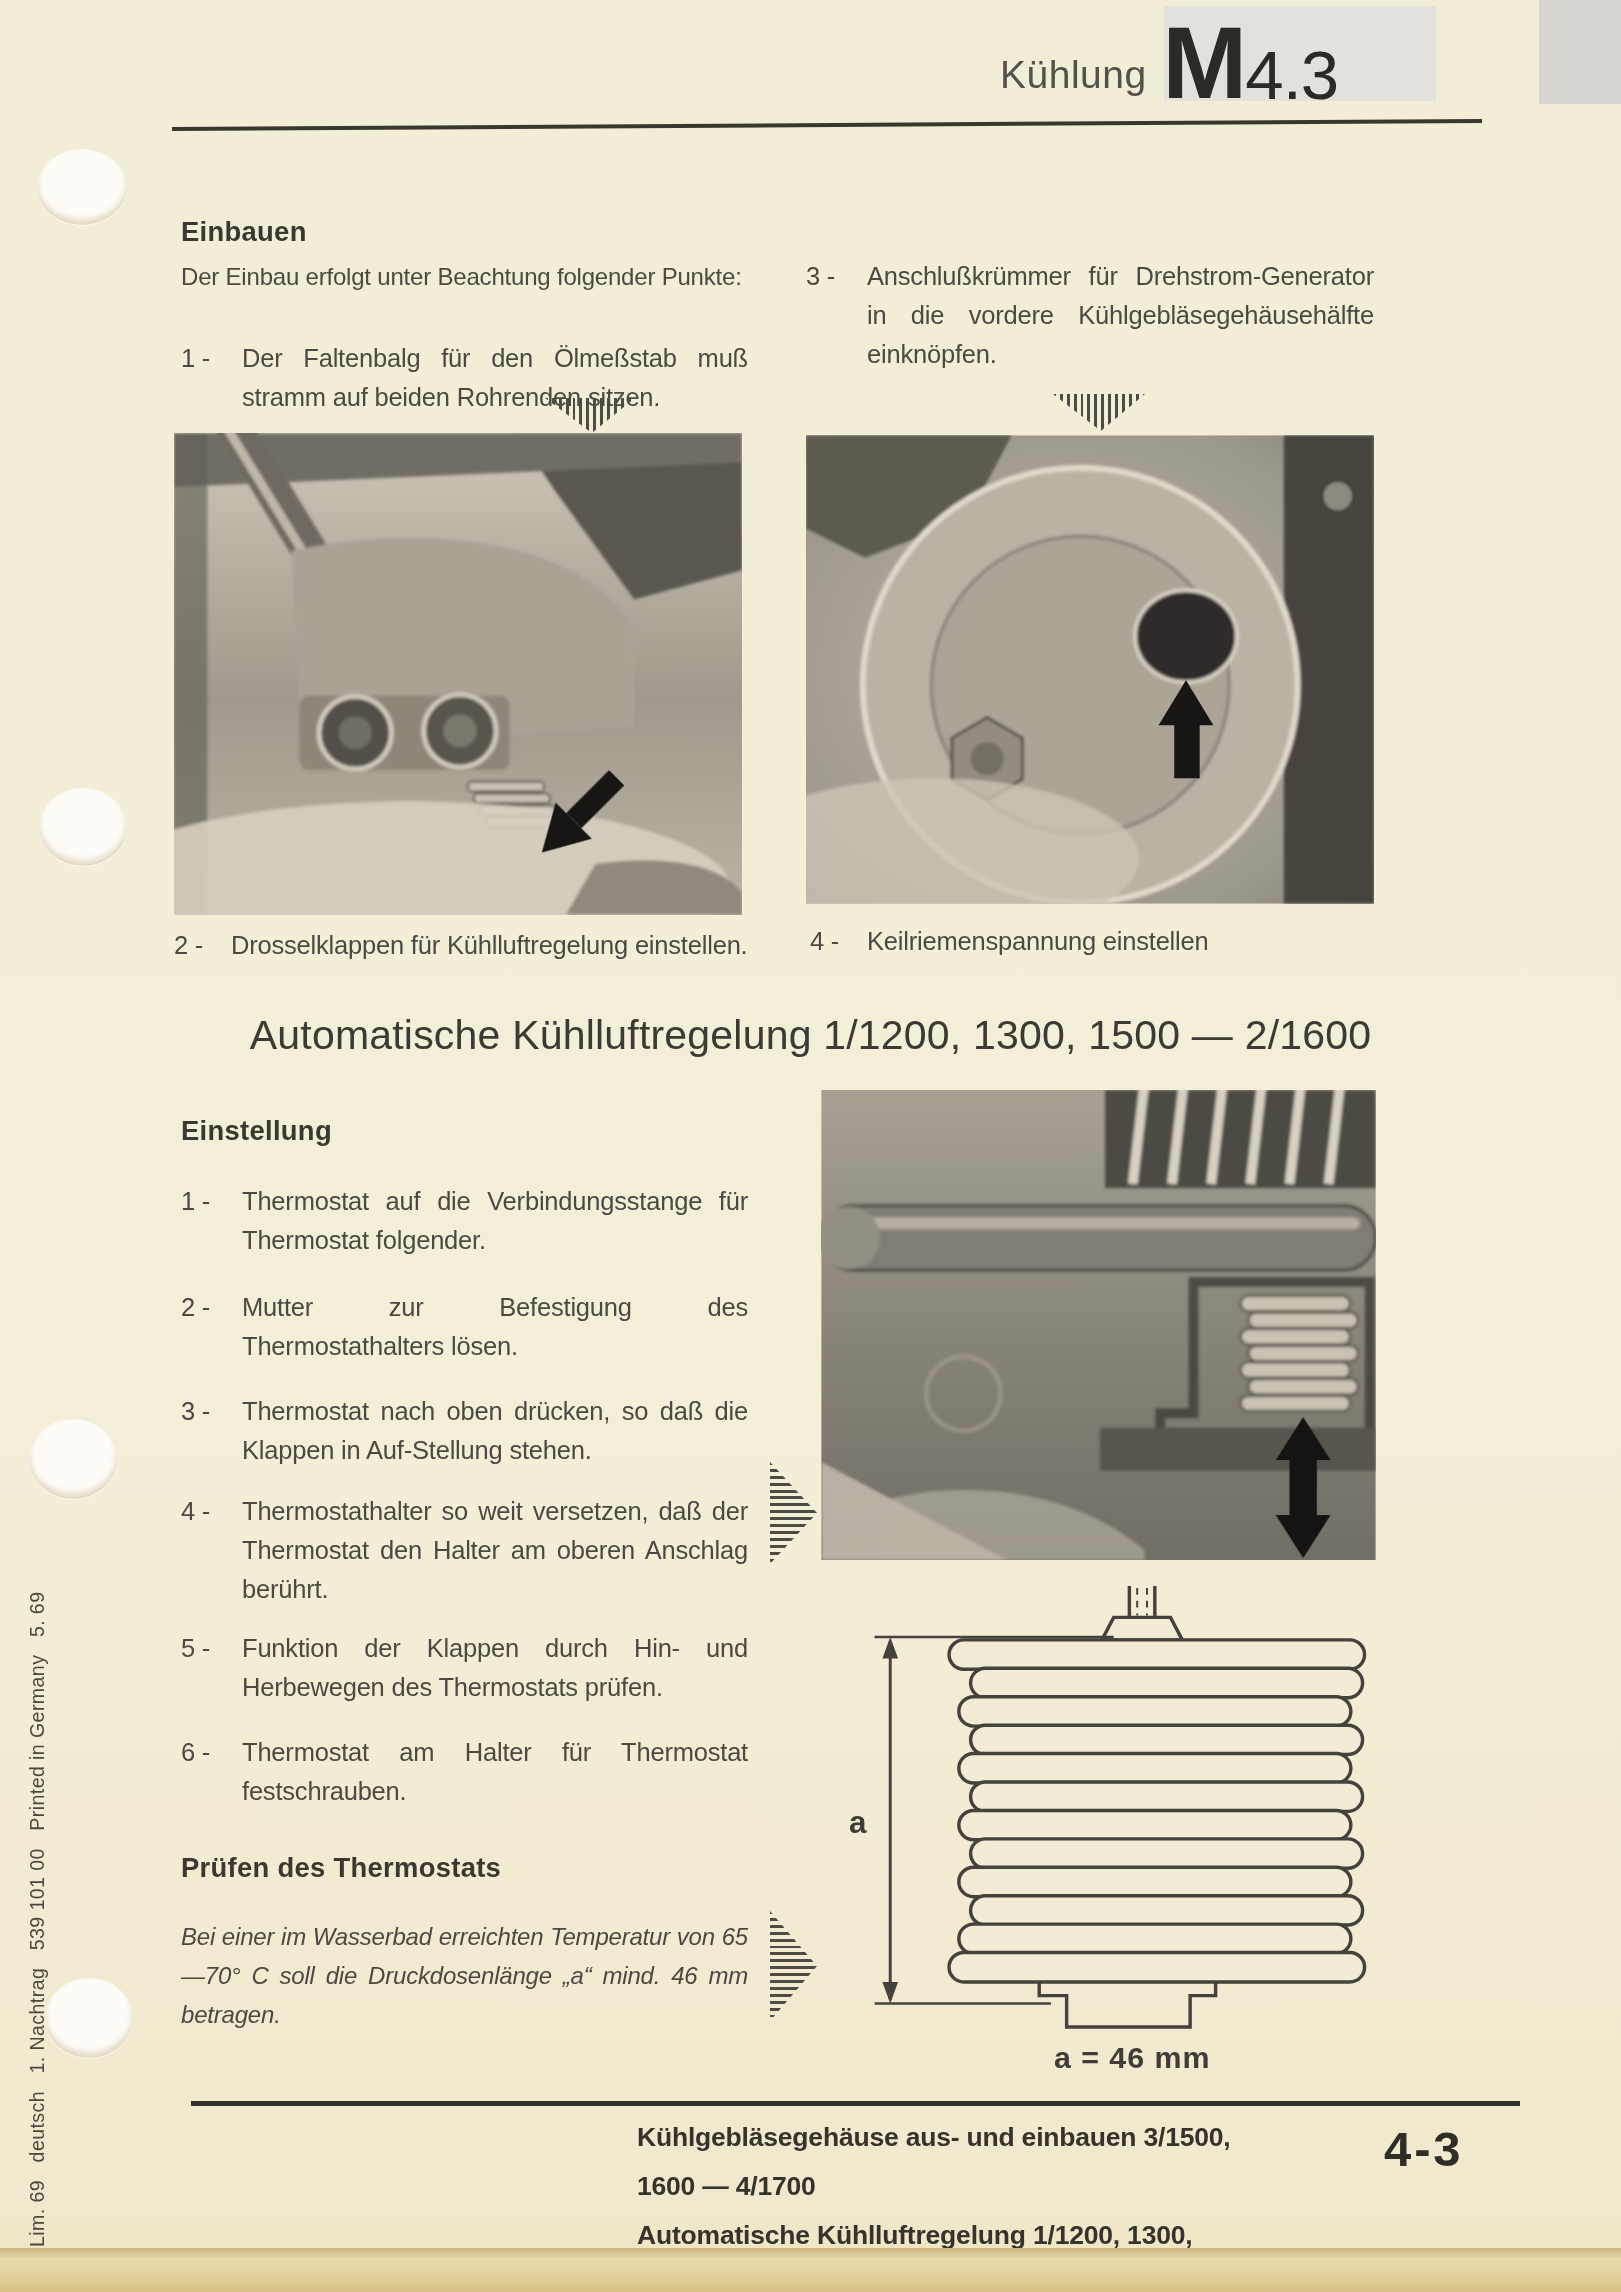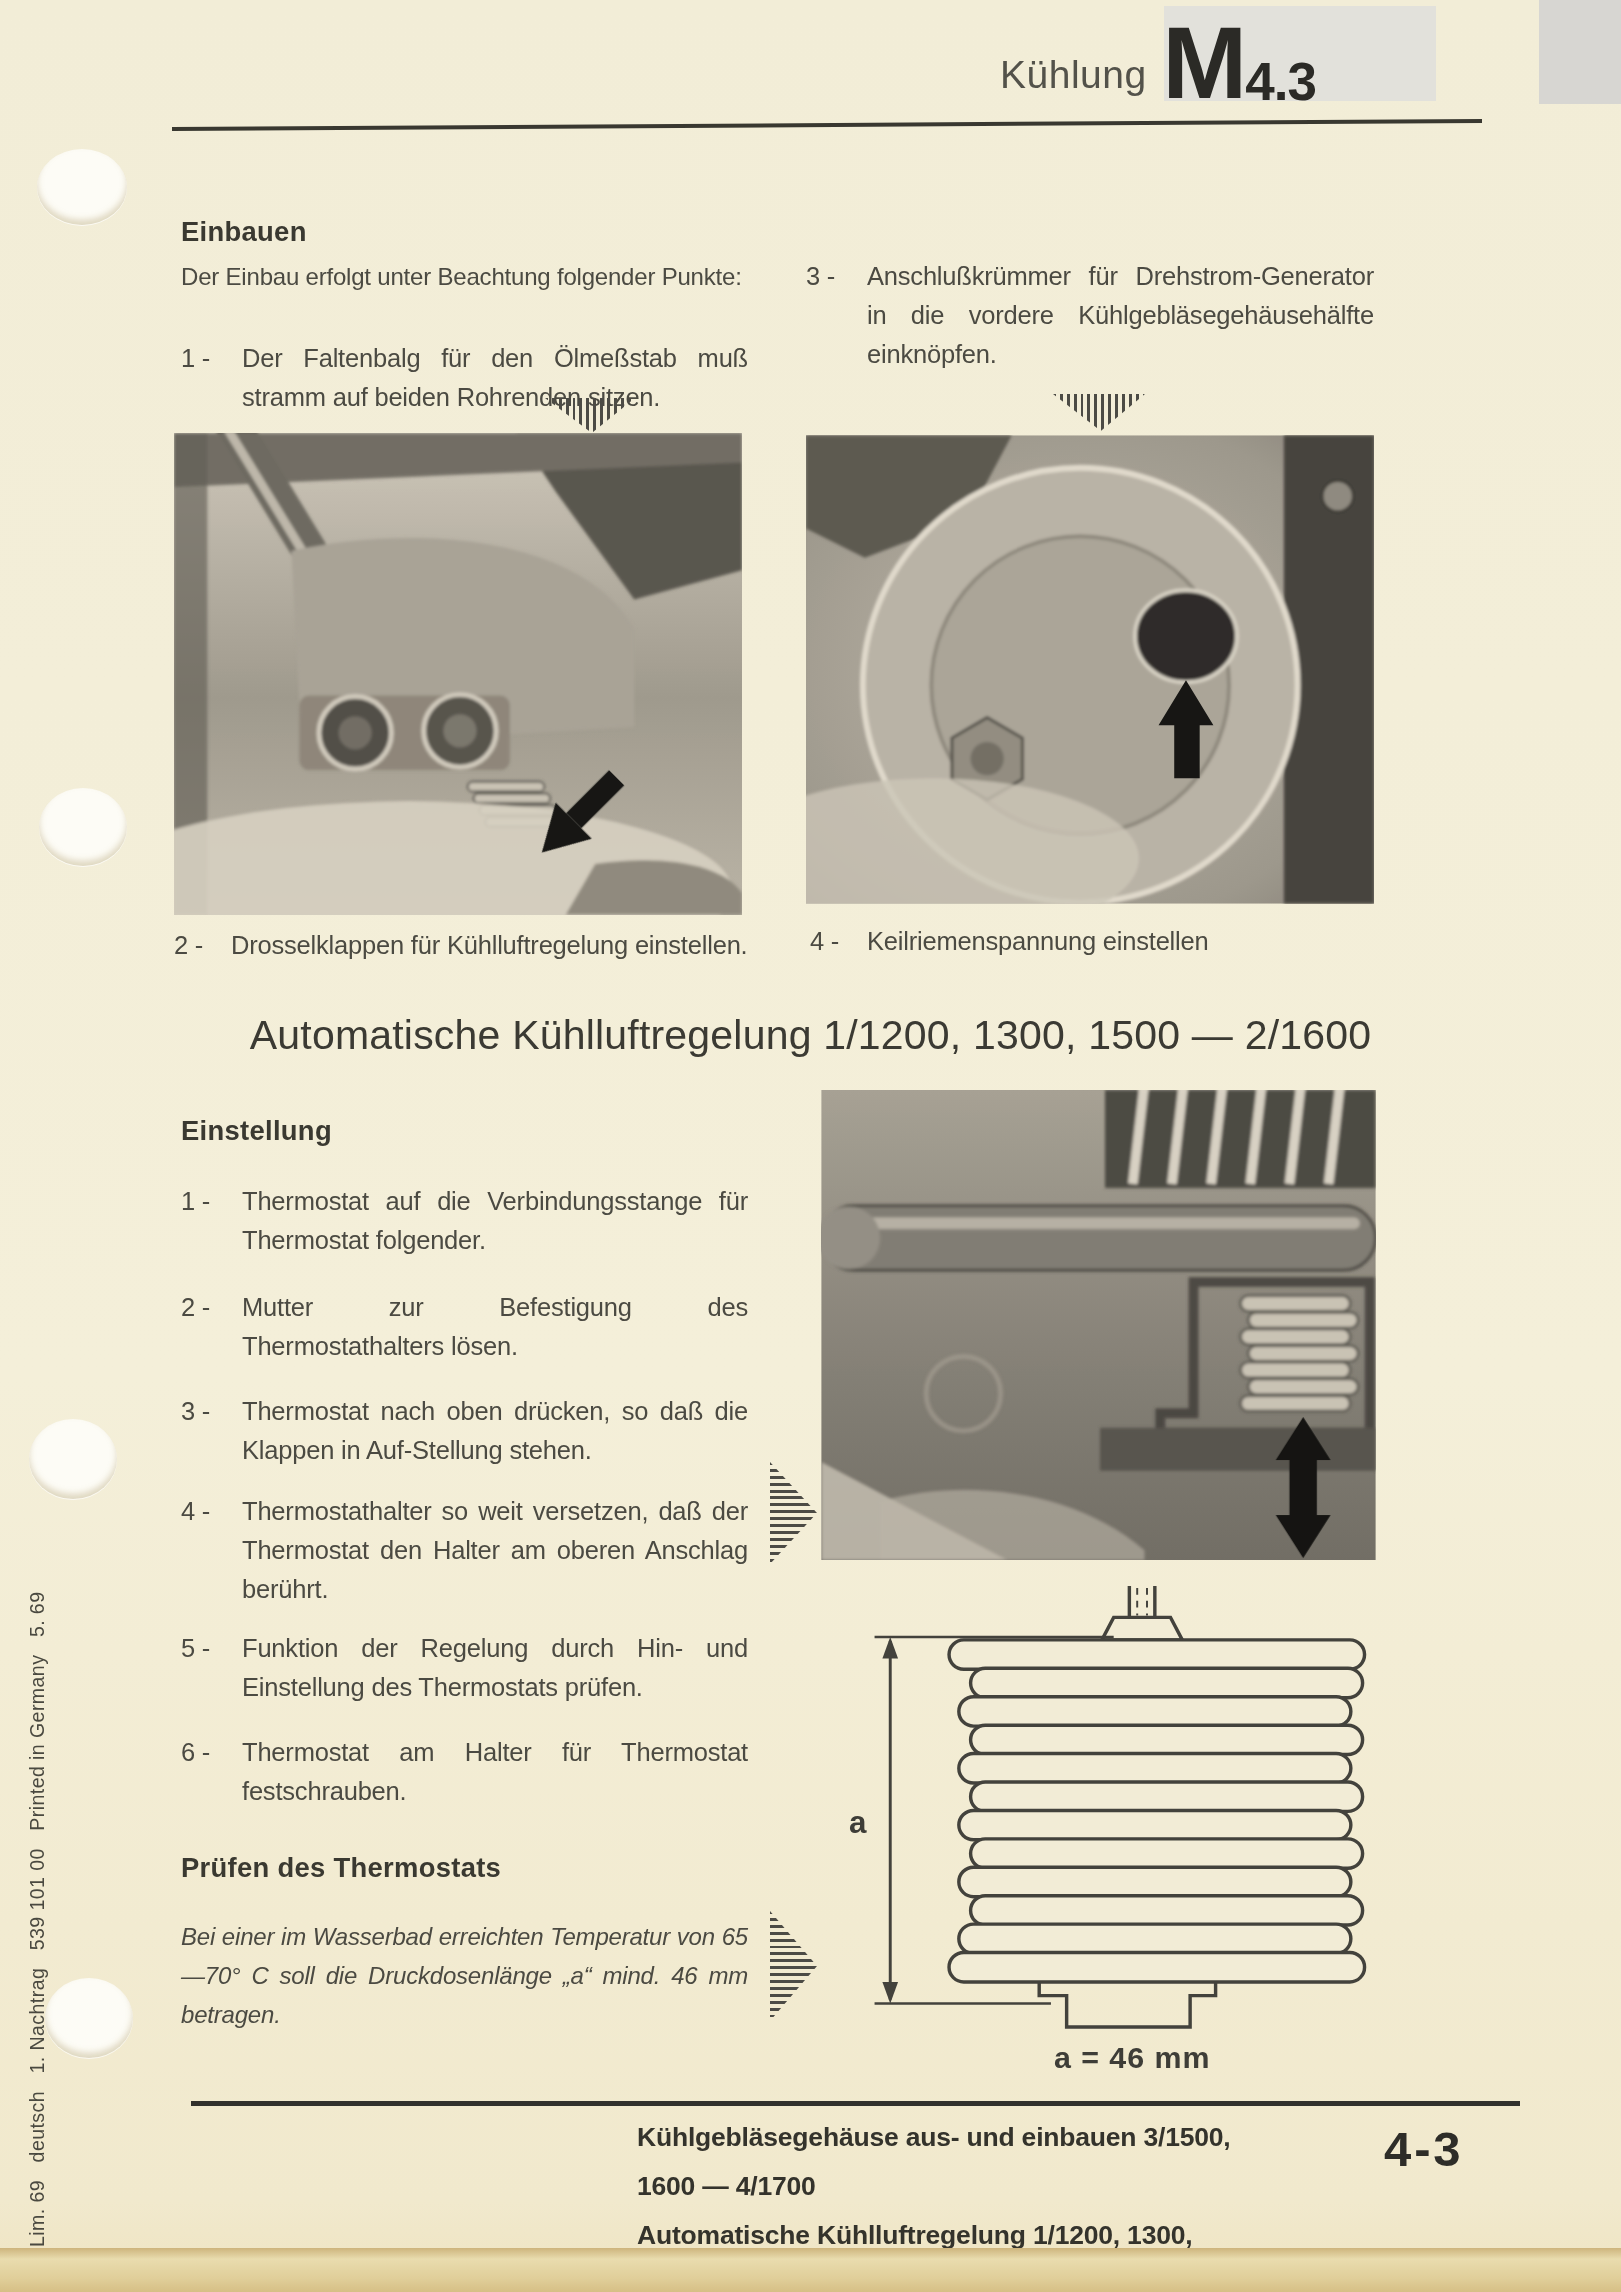--- a/index.html
+++ b/index.html
@@ -13,21 +13,21 @@
   .corner-gray{position:absolute;left:1539px;top:0;width:82px;height:104px;background:#d7d6d2;}
   .code-highlight{position:absolute;left:1164px;top:5.9px;width:272px;height:95px;background:#e2e1db;}
   .bottom-strip{position:absolute;left:0;top:2248px;width:1621px;height:44px;
     background:linear-gradient(180deg,#cdb47c 0%,#e9dcae 25%,#e0ce99 70%,#d6bf85 100%);}
   .hole{position:absolute;border-radius:50%;background:#fdfcf6;
     box-shadow:inset 0 -4.9px 6.9px rgba(170,148,95,.35), 0 1px 0 rgba(255,255,255,.7);}
   
   .hdr{position:absolute;left:1000px;top:3px;width:461px;height:104px;display:flex;align-items:flex-end;justify-content:flex-start;}
   .hdr-section{font-size:39px;color:#53524a;margin:0 15.7px 9.8px 0;letter-spacing:0.5px;}
   .hdr-m{font-size:102px;line-height:.85;font-weight:700;color:#2b2a26;letter-spacing:-2px;}
-  .hdr-num{font-size:53px;line-height:.92;font-weight:700;color:#2b2a26;letter-spacing:-1px;text-align:right;}
+  .hdr-num{font-size:69px;line-height:.92;font-weight:400;color:#2b2a26;letter-spacing:-1px;text-align:right;}
   .rule{position:absolute;background:#393830;}
   .header-rule{left:172px;top:123px;width:1310px;height:3.9px;transform:rotate(-0.35deg);}
   .footer-rule{left:191px;top:2101px;width:1329px;height:4.9px;background:#32312c;}
   
   .h{position:absolute;font-weight:700;font-size:27.4px;color:#3a3931;letter-spacing:0.3px;}
   .para{position:absolute;font-size:24px;line-height:39px;color:#4b4a42;text-align:justify;letter-spacing:-0.2px;}
   .num-item{position:absolute;display:flex;font-size:25.5px;line-height:39px;color:#4b4a42;letter-spacing:-0.2px;}
   .num-item .n{flex:0 0 61px;}
   .num-item .t{flex:1;text-align:justify;}
   .caption{position:absolute;display:flex;font-size:25.5px;line-height:33px;color:#4b4a42;letter-spacing:-0.2px;}
@@ -179,21 +179,21 @@
   <div class="num-item" style="left:181px;top:1392px;width:567px;">
     <span class="n">3 -</span>
     <span class="t">Thermostat nach oben drücken, so daß die Klappen in Auf-Stellung stehen.</span>
   </div>
   <div class="num-item" style="left:181px;top:1492px;width:567px;">
     <span class="n">4 -</span>
     <span class="t">Thermostathalter so weit versetzen, daß der Thermostat den Halter am oberen Anschlag berührt.</span>
   </div>
   <div class="num-item" style="left:181px;top:1629px;width:567px;">
     <span class="n">5 -</span>
-    <span class="t">Funktion der Regelung durch Hin- und Einstellung des Thermostats prüfen.</span>
+    <span class="t">Funktion der Klappen durch Hin- und Herbewegen des Thermostats prüfen.</span>
   </div>
   <div class="num-item" style="left:181px;top:1733px;width:567px;">
     <span class="n">6 -</span>
     <span class="t">Thermostat am Halter für Thermostat festschrauben.</span>
   </div>
 
   <div class="h" style="left:181px;top:1852px;">Prüfen des Thermostats</div>
   <div class="para" style="left:181px;top:1917px;width:567px;font-style:italic;">Bei einer im Wasserbad erreichten Temperatur von 65—70° C soll die Druckdosenlänge „a“ mind. 46 mm betragen.</div>
 
   <div class="photo" style="left:821px;top:1090px;">

